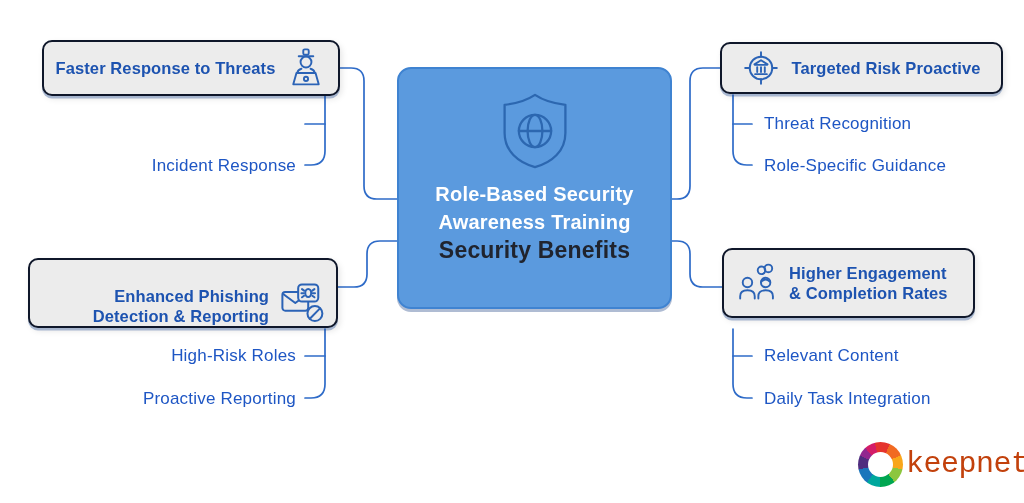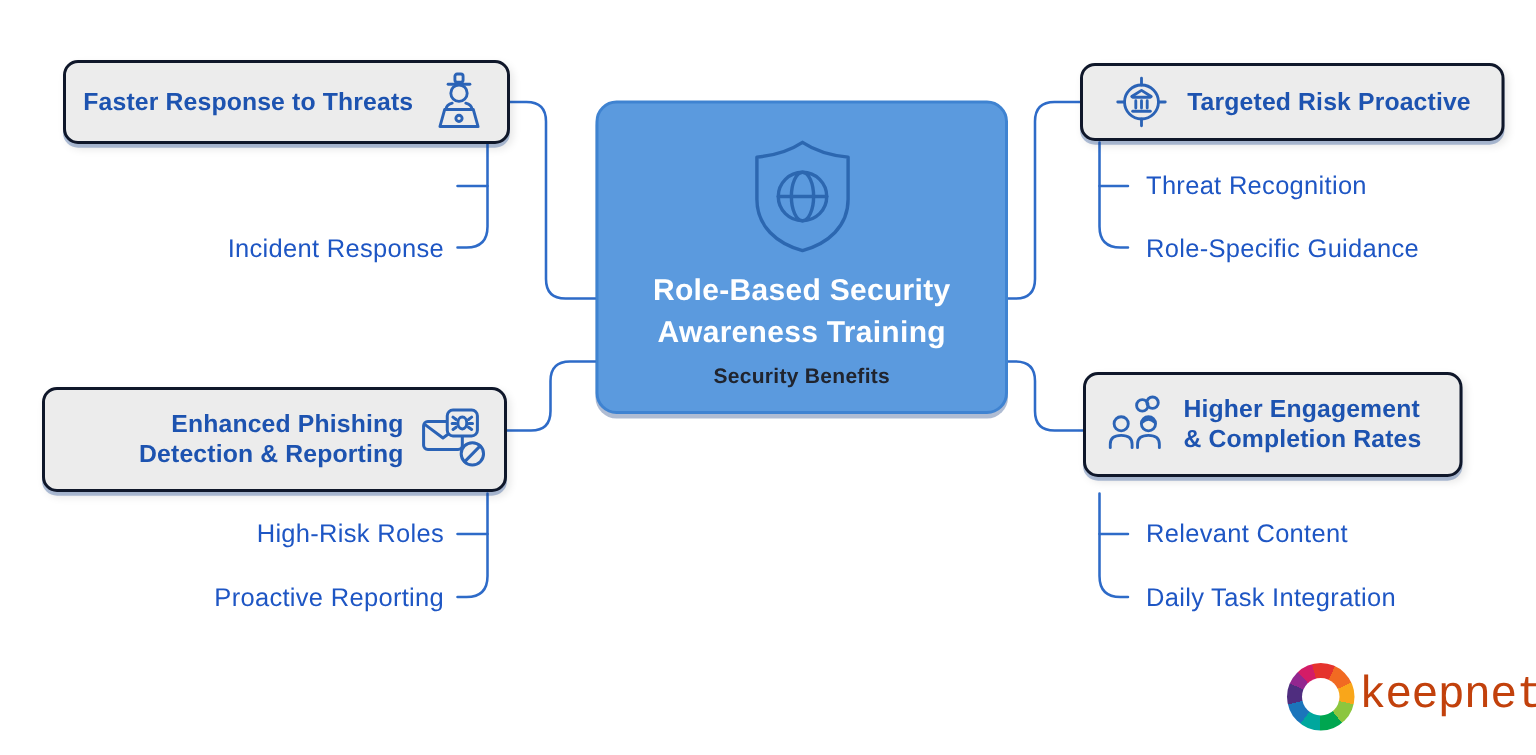--- a/index.html
+++ b/index.html
@@ -20,33 +20,33 @@
   .bbox .title{
     color:#1d53b0;font-weight:bold;font-size:16.5px;line-height:20px;letter-spacing:.1px;
   }
   .nowrap{white-space:nowrap;}
   .t-right{text-align:right;}
   .t-left{text-align:left;}
   .icon{color:#2b63b6;flex:0 0 auto;display:block;}
 
   
   .center-node{
-    position:absolute;left:397px;top:67px;width:275px;height:209px;box-sizing:border-box;
+    position:absolute;left:397px;top:67px;width:275px;height:242px;box-sizing:border-box;
     background:#5b9ade;border:2px solid #3f83d1;border-radius:14px;
     box-shadow:0 3px 0 rgba(27,64,128,.35);
     display:flex;flex-direction:column;align-items:center;
   }
   .center-node .shield{margin-top:20px;color:#2c67b0;}
   .center-title{
     margin-top:7px;width:215px;text-align:center;color:#ffffff;font-weight:bold;
     font-size:20px;line-height:28px;letter-spacing:.2px;
   }
   .center-subtitle{
     width:215px;text-align:center;color:#20242e;font-weight:bold;
-    font-size:14px;line-height:28px;letter-spacing:.2px;
+    font-size:23px;line-height:28px;letter-spacing:.2px;
   }
 
   
   .leaf{
     position:absolute;height:22px;line-height:22px;color:#1e56c4;
     font-size:17px;font-weight:500;letter-spacing:.2px;white-space:nowrap;
   }
   .leaf.left{text-align:right;}
 
   
@@ -104,21 +104,21 @@
       <rect x="19" y="2.5" width="6" height="6" rx="1.6"></rect>
       <circle cx="22" cy="16.5" r="6"></circle>
       <path d="M12.5 28 Q13 24.8 17 23.8"></path>
       <path d="M31.5 28 Q31 24.8 27 23.8"></path>
       <path d="M11.5 28.5 H32.5 L36 41 H8 Z"></path>
       <circle cx="22" cy="35" r="2.3"></circle>
     </svg>
   </div>
   <div class="leaf left" style="right:728px;top:155px;">Incident Response</div>
 
-  <div class="bbox" style="left:28px;top:258px;width:310px;height:70px;">
+  <div class="bbox" style="left:28px;top:258px;width:310px;height:70px;align-items:flex-end;">
     <span class="title t-right" style="width:246px;">Enhanced Phishing Detection &amp; Reporting</span>
     <svg class="icon" width="44" height="44" viewBox="0 0 46 44" fill="none" stroke="currentColor" stroke-width="2.1" stroke-linecap="round" stroke-linejoin="round">
       <rect x="2.5" y="9.5" width="27" height="19.5" rx="3"></rect>
       <path d="M4 12 L16 21 L28 12"></path>
       <rect x="19" y="1.5" width="21" height="18" rx="4" fill="#ececec"></rect>
       <ellipse cx="29.5" cy="10.5" rx="3.1" ry="4.1"></ellipse>
       <path d="M25.2 8 l-2.2-1.6 M25 10.8 h-2.6 M25.2 13.4 l-2.2 1.6"></path>
       <path d="M33.8 8 l2.2-1.6 M34 10.8 h2.6 M33.8 13.4 l2.2 1.6"></path>
       <circle cx="36.5" cy="32" r="7.8" fill="#ececec"></circle>
       <path d="M31.2 37.4 L41.8 26.6"></path>

